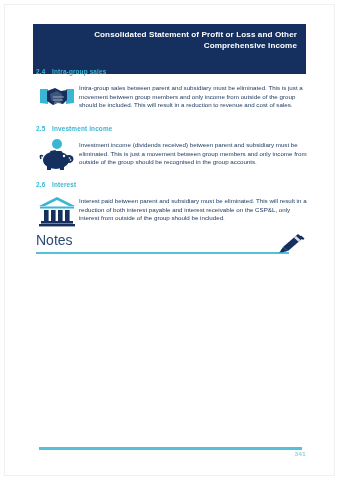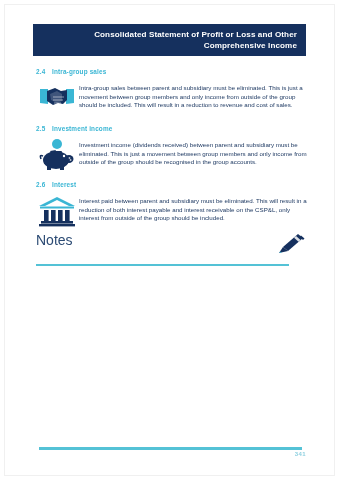--- a/index.html
+++ b/index.html
@@ -32,21 +32,21 @@
 
   
   .header-banner {
     position: absolute;
     left: 33px;
     top: 24px;
     width: 273px;
     min-height: 30px;
     background: #15305e;
     box-sizing: border-box;
-    padding: 5px 9px 5px 9px;
+    padding: 5px 9px 23px 9px;
     display: flex;
     align-items: center;
   }
   .header-title {
     color: #ffffff;
     font-size: 8.1px;
     line-height: 11.2px;
     font-weight: bold;
     text-align: right;
     width: 100%;
@@ -91,21 +91,21 @@
     left: 36px;
     top: 232px;
     width: 270px;
   }
   .notes-title {
     color: #2b4a73;
     font-size: 14px;
     line-height: 16px;
     font-weight: normal;
     margin: 0;
-    padding-bottom: 16px;
+    padding-bottom: 4px;
   }
   .notes-rule {
     height: 1.6px;
     background: #54c2d6;
     width: 253px;
   }
   .pen-icon {
     position: absolute;
     left: 270px;
     top: 230px;

